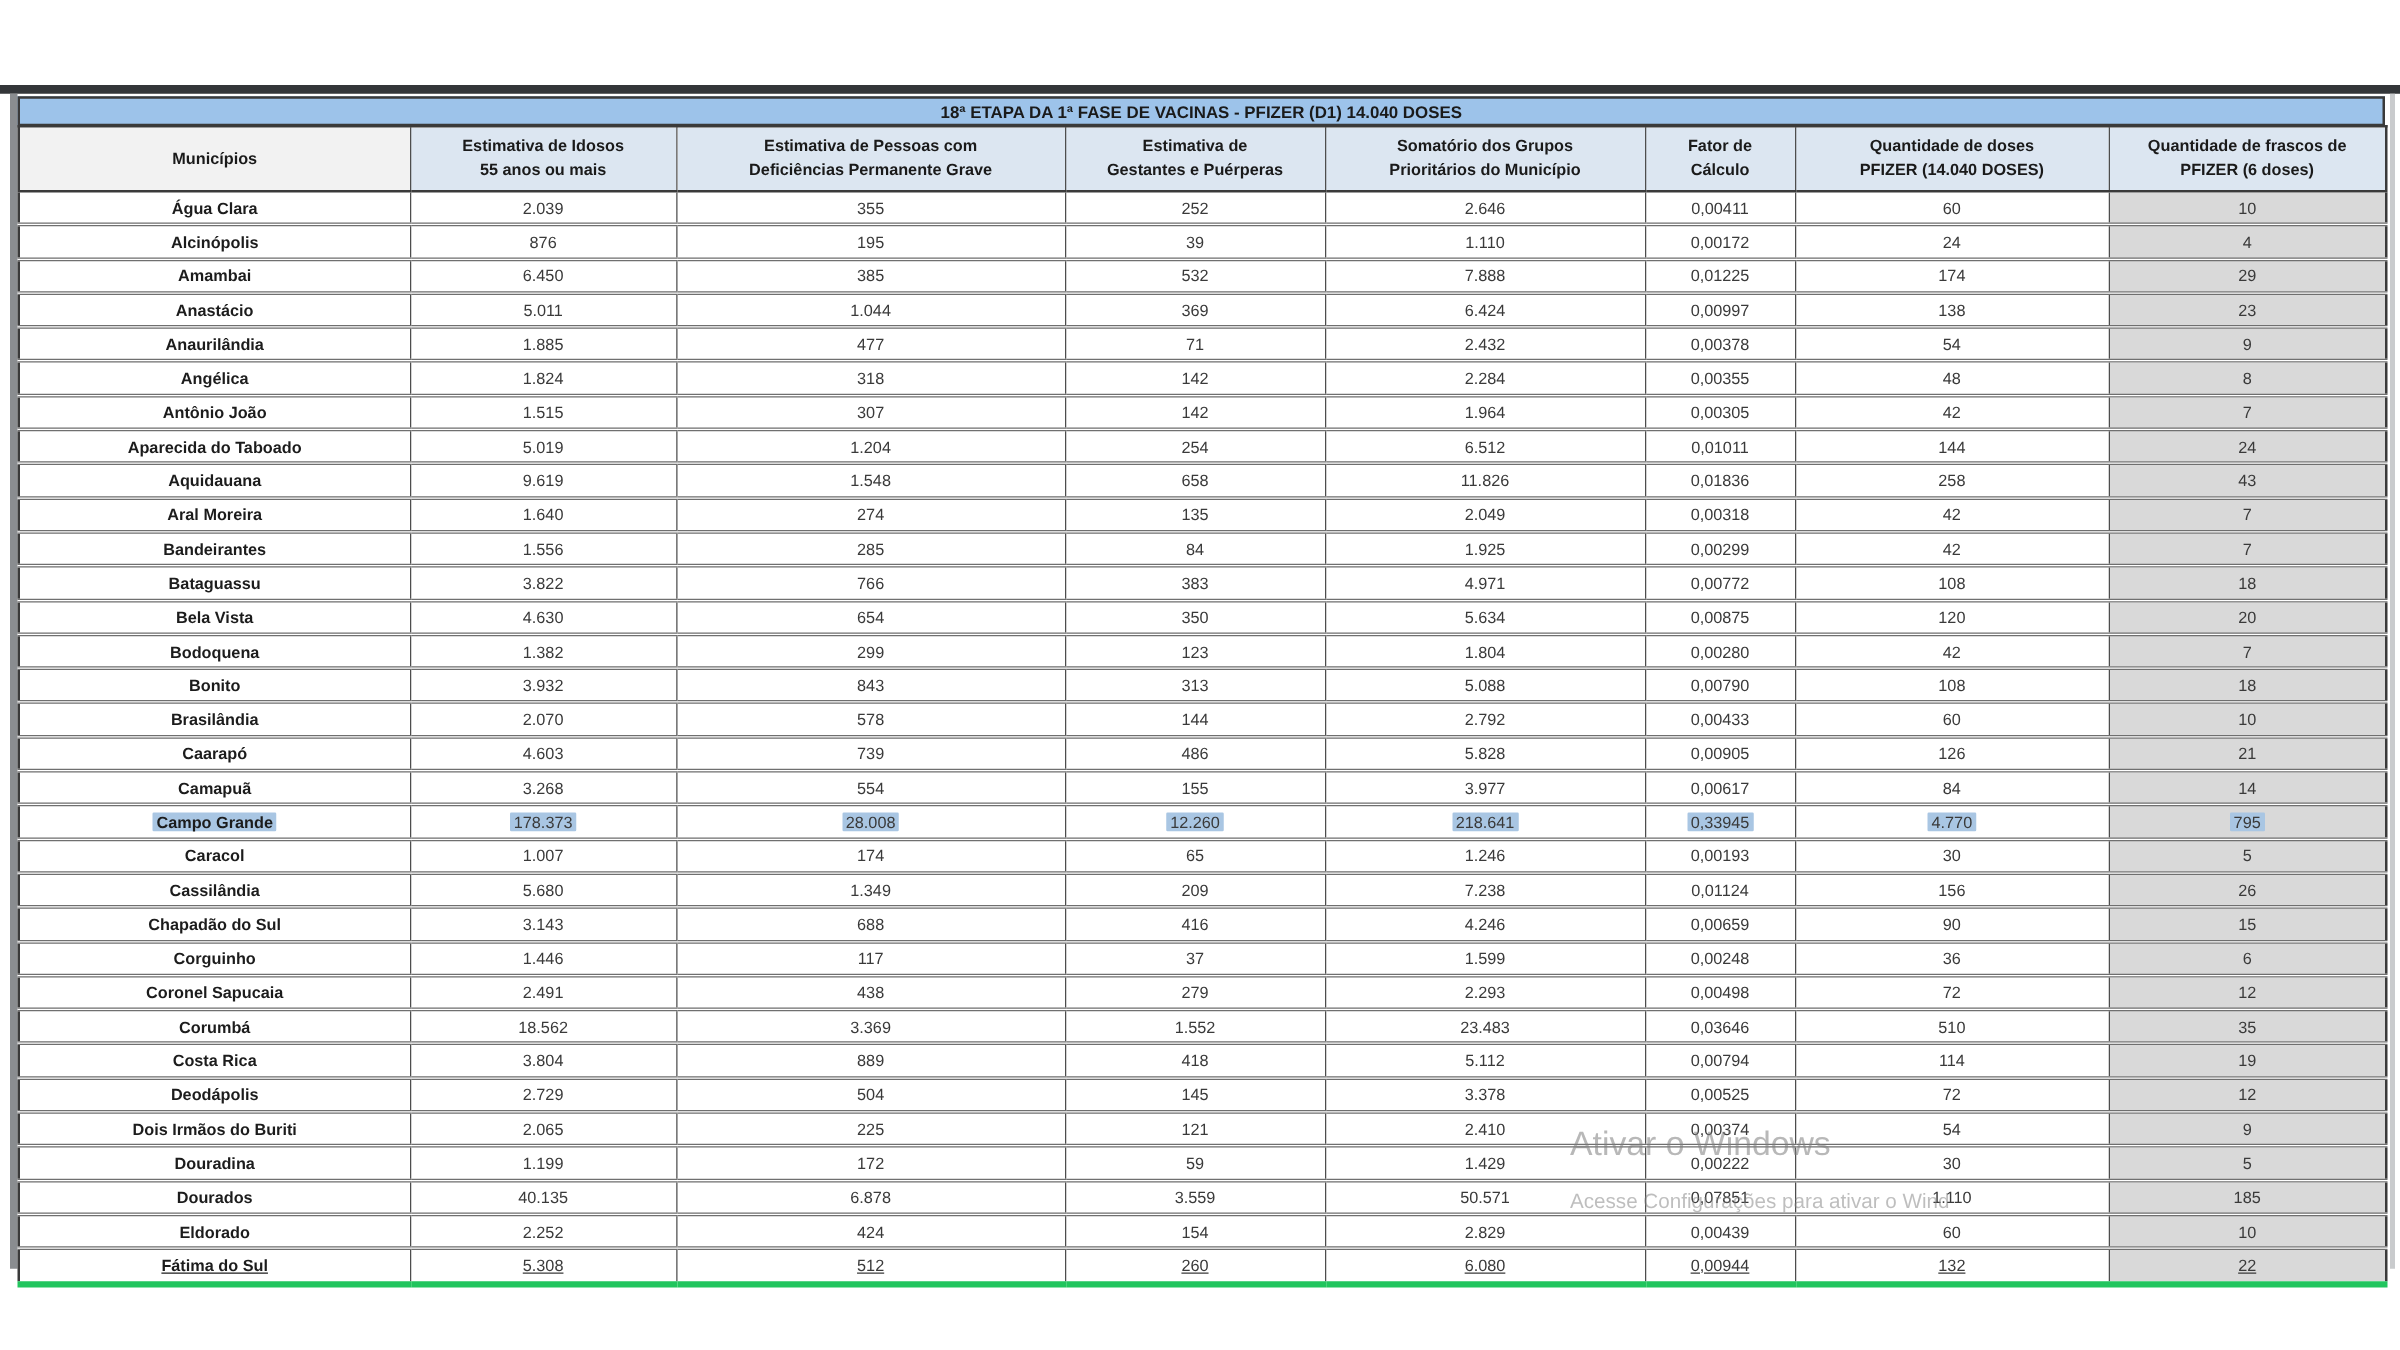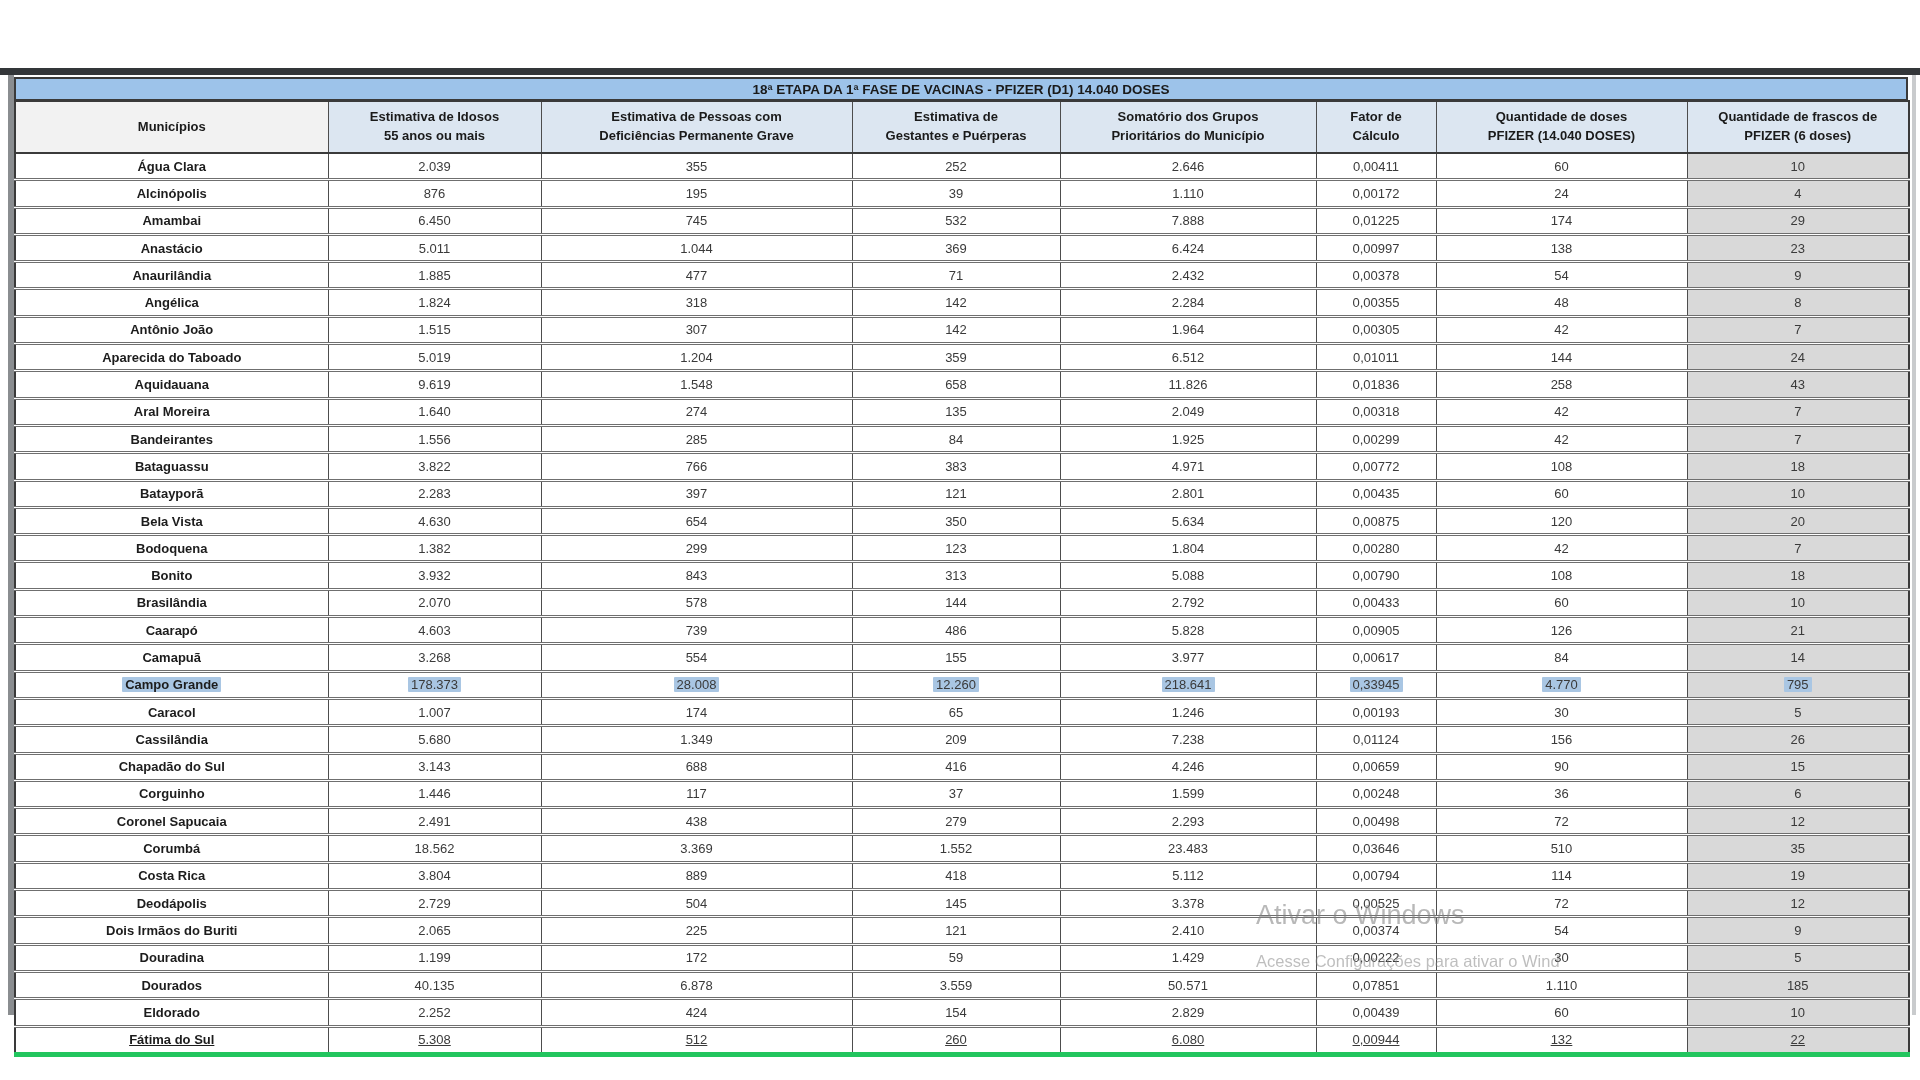--- a/index.html
+++ b/index.html
@@ -94,21 +94,21 @@
           <td><span class="hl">195</span></td>
           <td><span class="hl">39</span></td>
           <td><span class="hl">1.110</span></td>
           <td><span class="hl">0,00172</span></td>
           <td><span class="hl">24</span></td>
           <td class="frascos"><span class="hl">4</span></td>
         </tr>
         <tr>
           <td class="muni"><span class="hl">Amambai</span></td>
           <td><span class="hl">6.450</span></td>
-          <td><span class="hl">745</span></td>
+          <td><span class="hl">385</span></td>
           <td><span class="hl">532</span></td>
           <td><span class="hl">7.888</span></td>
           <td><span class="hl">0,01225</span></td>
           <td><span class="hl">174</span></td>
           <td class="frascos"><span class="hl">29</span></td>
         </tr>
         <tr>
           <td class="muni"><span class="hl">Anastácio</span></td>
           <td><span class="hl">5.011</span></td>
           <td><span class="hl">1.044</span></td>
@@ -145,21 +145,21 @@
           <td><span class="hl">142</span></td>
           <td><span class="hl">1.964</span></td>
           <td><span class="hl">0,00305</span></td>
           <td><span class="hl">42</span></td>
           <td class="frascos"><span class="hl">7</span></td>
         </tr>
         <tr>
           <td class="muni"><span class="hl">Aparecida do Taboado</span></td>
           <td><span class="hl">5.019</span></td>
           <td><span class="hl">1.204</span></td>
-          <td><span class="hl">359</span></td>
+          <td><span class="hl">254</span></td>
           <td><span class="hl">6.512</span></td>
           <td><span class="hl">0,01011</span></td>
           <td><span class="hl">144</span></td>
           <td class="frascos"><span class="hl">24</span></td>
         </tr>
         <tr>
           <td class="muni"><span class="hl">Aquidauana</span></td>
           <td><span class="hl">9.619</span></td>
           <td><span class="hl">1.548</span></td>
           <td><span class="hl">658</span></td>
@@ -190,30 +190,20 @@
         </tr>
         <tr>
           <td class="muni"><span class="hl">Bataguassu</span></td>
           <td><span class="hl">3.822</span></td>
           <td><span class="hl">766</span></td>
           <td><span class="hl">383</span></td>
           <td><span class="hl">4.971</span></td>
           <td><span class="hl">0,00772</span></td>
           <td><span class="hl">108</span></td>
           <td class="frascos"><span class="hl">18</span></td>
-        </tr>
-        <tr>
-          <td class="muni"><span class="hl">Batayporã</span></td>
-          <td><span class="hl">2.283</span></td>
-          <td><span class="hl">397</span></td>
-          <td><span class="hl">121</span></td>
-          <td><span class="hl">2.801</span></td>
-          <td><span class="hl">0,00435</span></td>
-          <td><span class="hl">60</span></td>
-          <td class="frascos"><span class="hl">10</span></td>
         </tr>
         <tr>
           <td class="muni"><span class="hl">Bela Vista</span></td>
           <td><span class="hl">4.630</span></td>
           <td><span class="hl">654</span></td>
           <td><span class="hl">350</span></td>
           <td><span class="hl">5.634</span></td>
           <td><span class="hl">0,00875</span></td>
           <td><span class="hl">120</span></td>
           <td class="frascos"><span class="hl">20</span></td>

